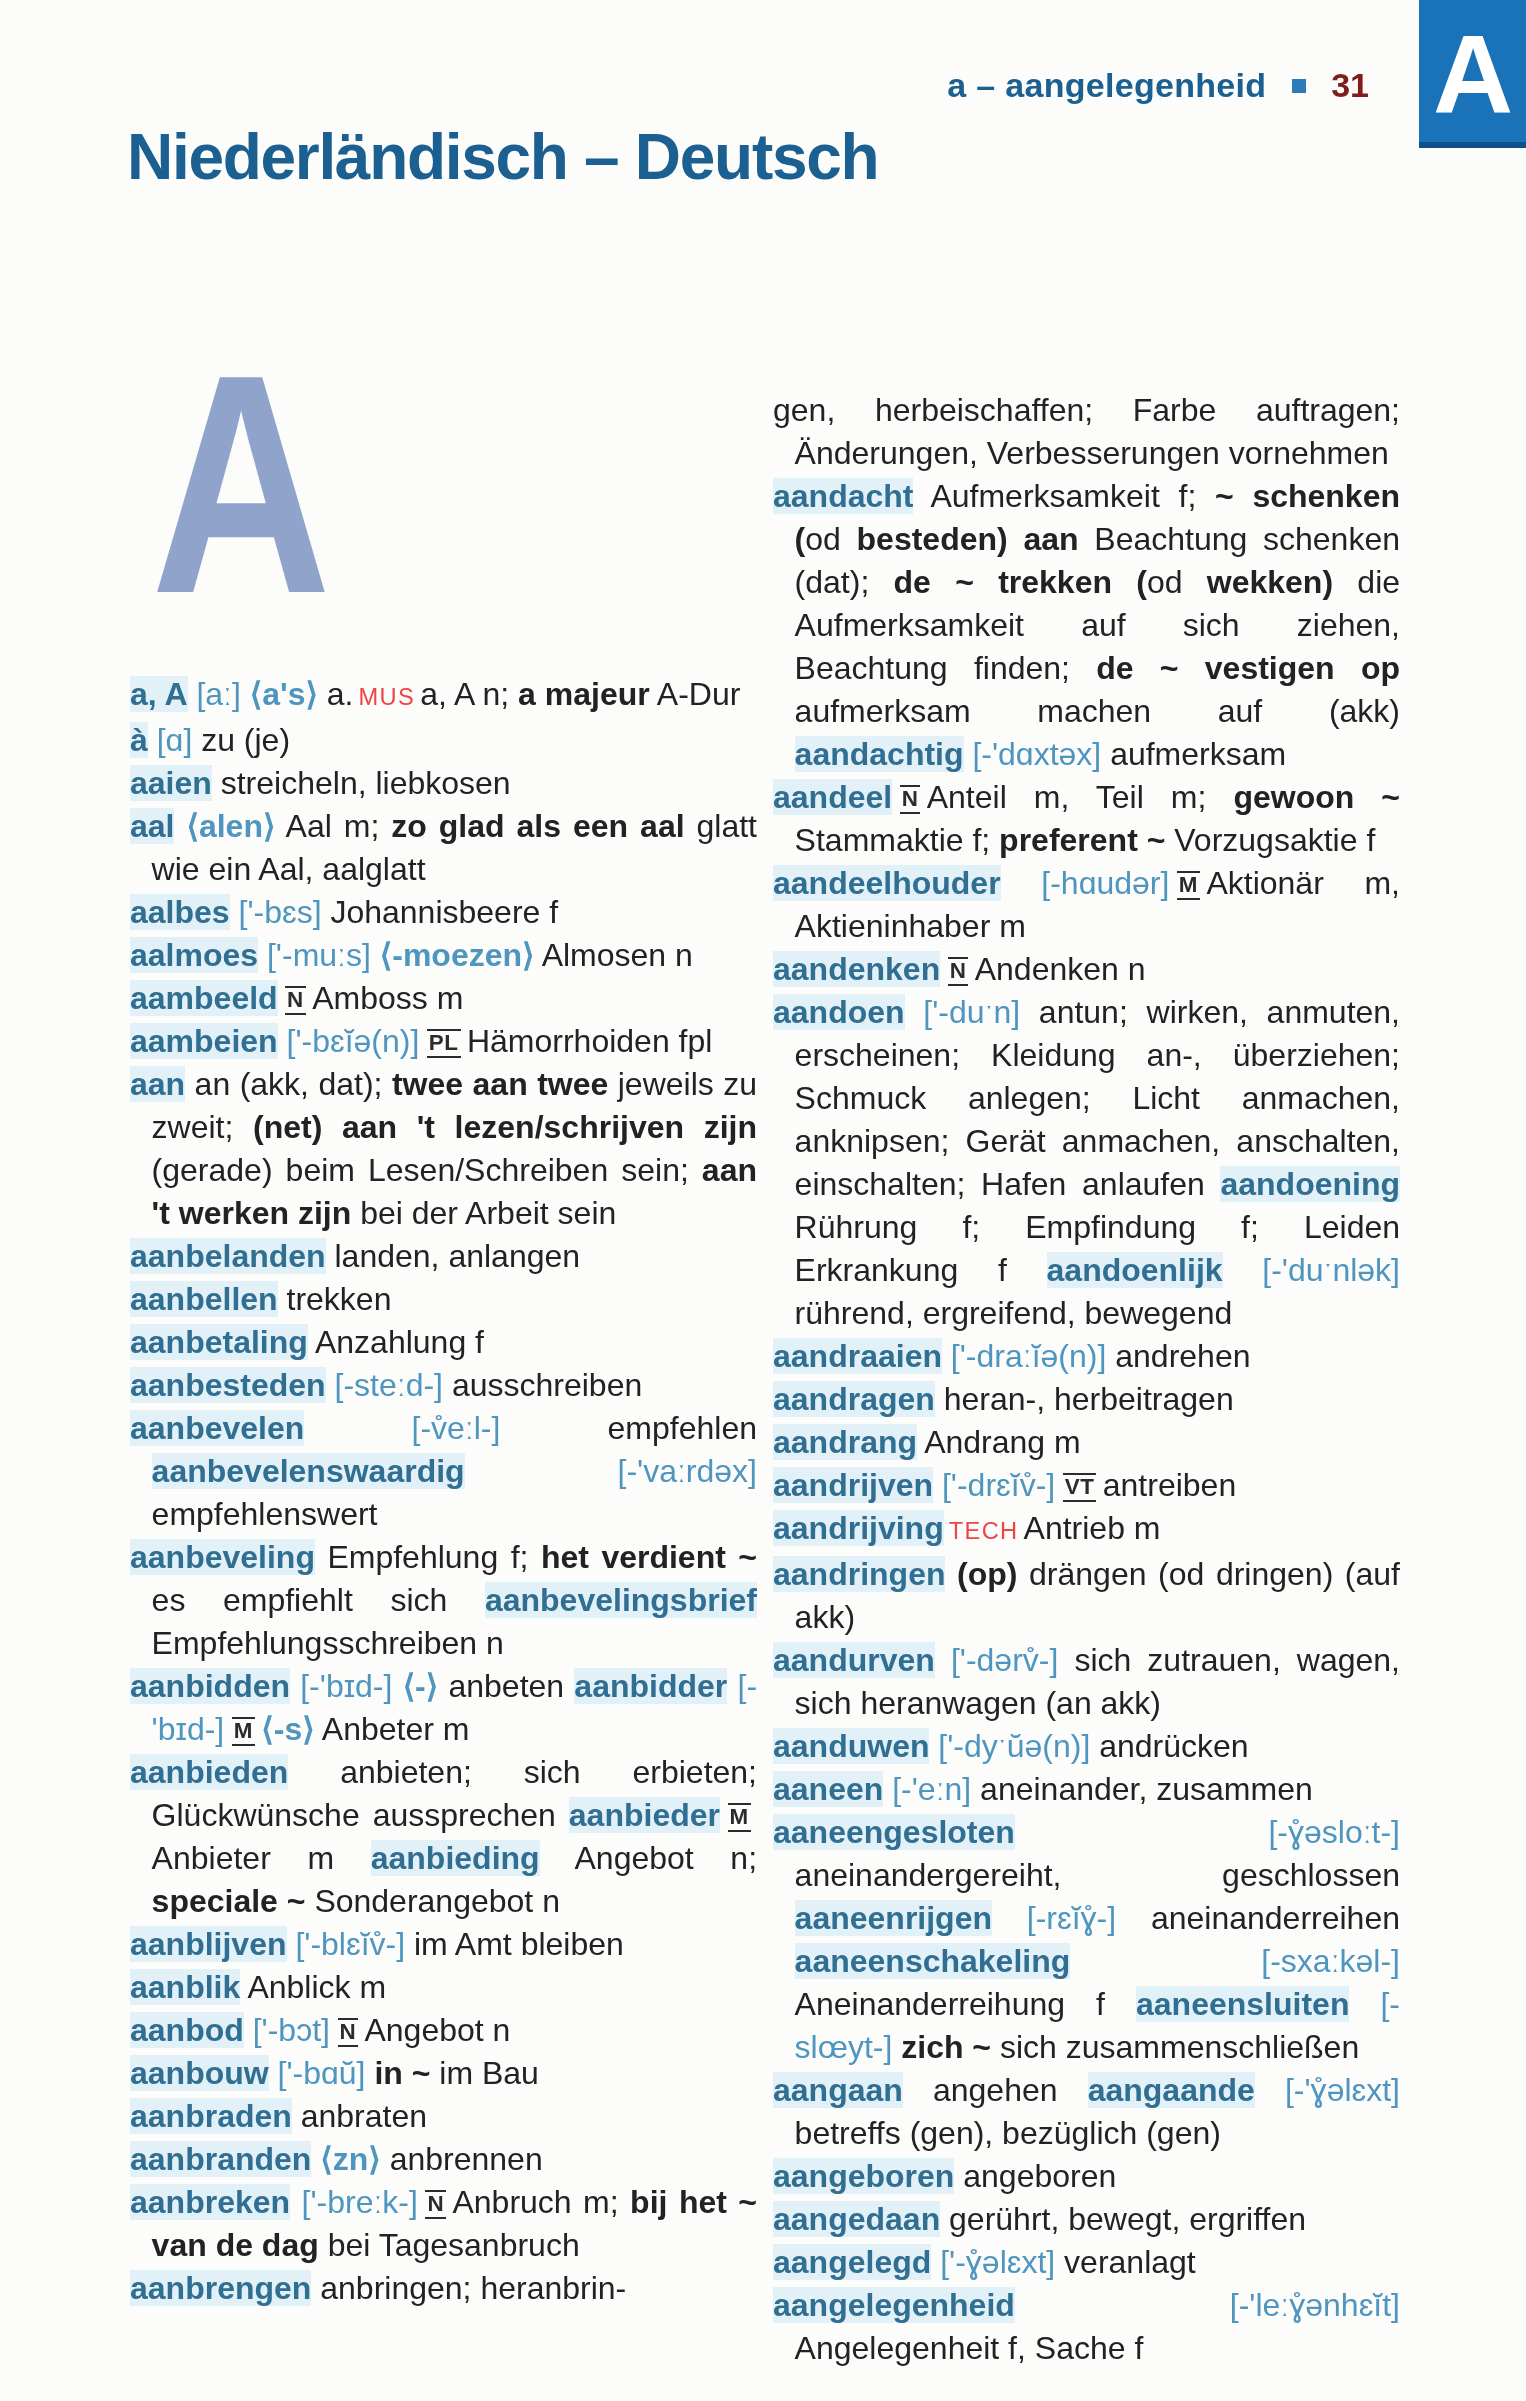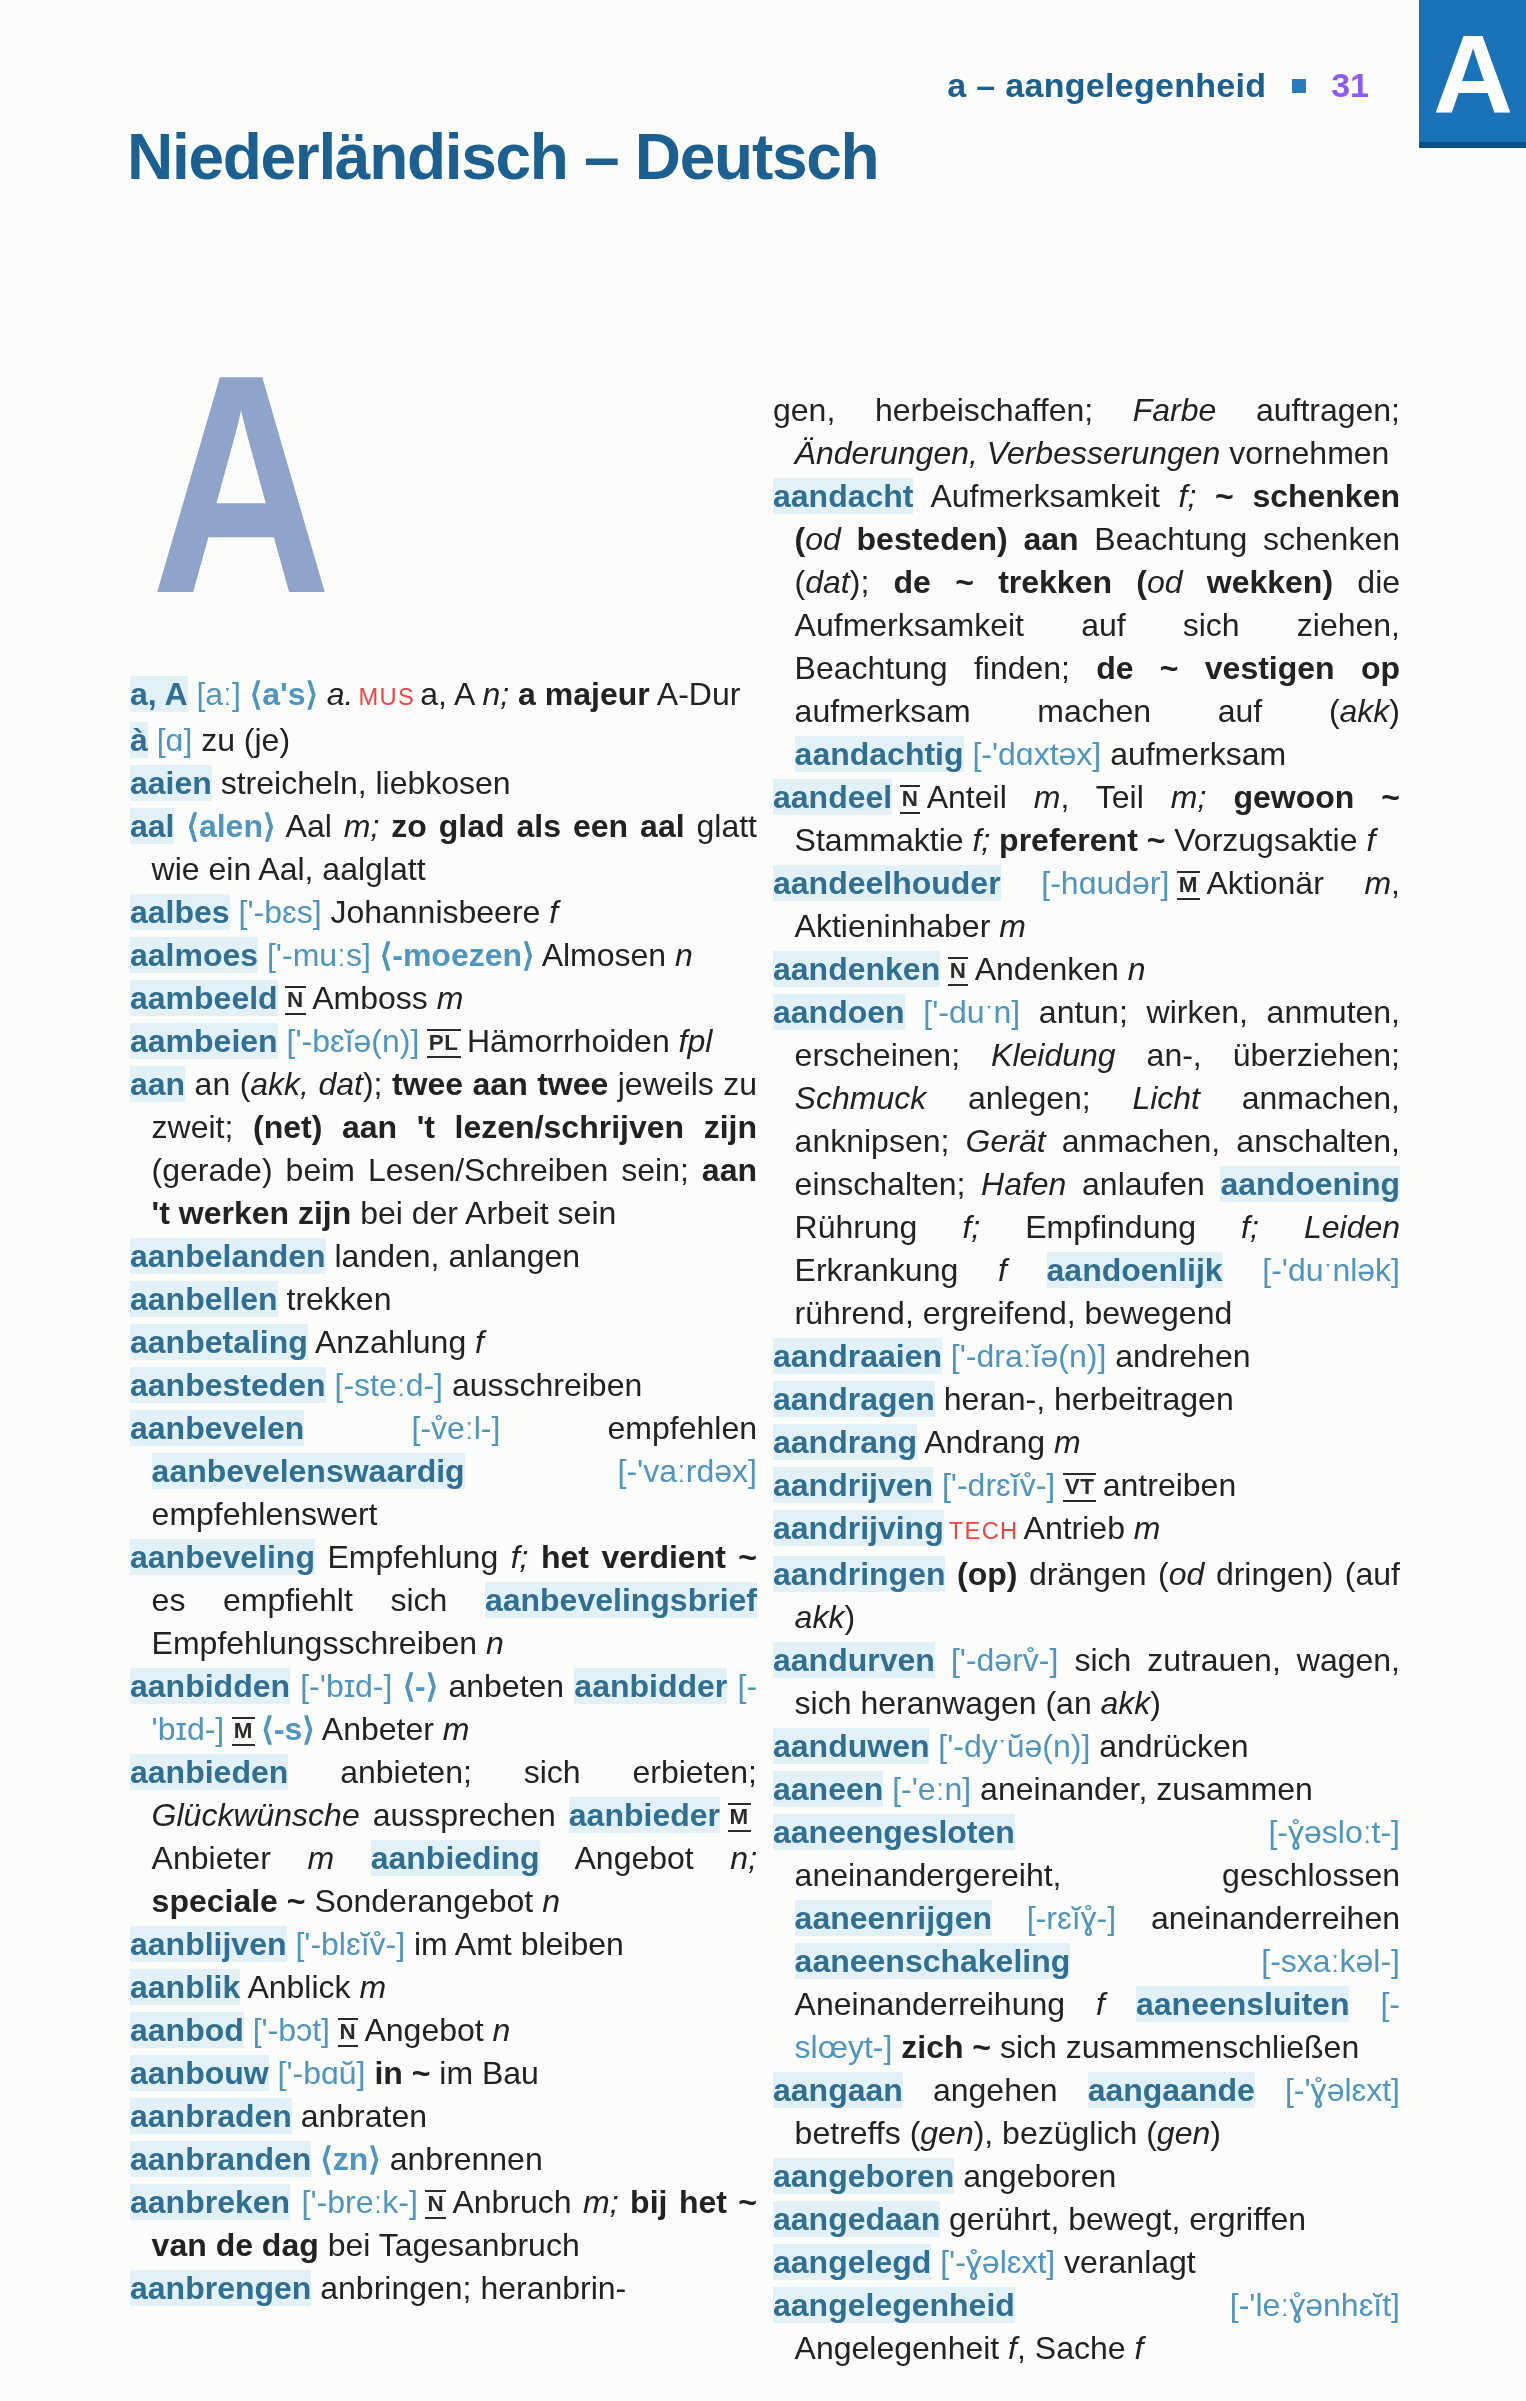--- a/index.html
+++ b/index.html
@@ -20,21 +20,21 @@
     overflow:hidden;color:var(--text);
   }
   
   .header-row{
     position:absolute;top:66px;left:0;right:158px;
     display:flex;justify-content:flex-end;align-items:center;gap:25.4px;
     font-size:34px;font-weight:700;
   }
   .guide-words{color:var(--accent_dark);letter-spacing:0.3px;}
   .bullet-square{width:14px;height:14px;background:var(--bullet);display:inline-block;}
-  .page-number{color:#8b5cf6;}
+  .page-number{color:#7f1d1d;}
   .section-tab{
     position:absolute;top:0;right:0;width:108px;height:148px;
     background:var(--tab_bg);border-bottom:6.4px solid var(--tab_edge);
     box-sizing:border-box;display:flex;align-items:center;justify-content:center;
     color:#ffffff;font-weight:700;font-size:111px;padding-top:7.6px;
   }
   .page-title{
     position:absolute;left:127px;top:120px;
     font-size:64px;font-weight:700;color:var(--accent_dark);letter-spacing:-1.3px;
   }
@@ -46,21 +46,21 @@
   }
   
   .col{position:absolute;width:627px;font-size:32px;line-height:43px;}
   #col-left{left:130px;top:673px;}
   #col-right{left:773px;top:389px;}
   .entry{margin:0;text-align:justify;padding-left:21.6px;text-indent:-21.6px;}
   
   .sg-hw{font-weight:700;color:var(--headword);background:rgba(178,219,241,0.35);}
   .sg-ph{color:var(--phonetic);}
   .sg-infl{color:var(--phonetic);font-weight:700;}
-  .sg-it{font-style:italic;}
+  .sg-it{}
   .sg-b{font-weight:700;}
   .sg-t{}
   .sg-sc{font-size:0.74em;letter-spacing:1.3px;color:#ef4444;margin:0 5.1px;}
   .sg-sym{
     display:inline-block;text-indent:0;
     border-top:2.5px solid #2b2b2b;border-bottom:2.5px solid #2b2b2b;
     padding:0.6px 1.9px 0 1.9px;margin:0 6.4px 0 7.6px;
     font-weight:700;font-size:0.70em;line-height:1.1;color:#2b2b2b;
     vertical-align:1.9px;letter-spacing:0.6px;
   }

